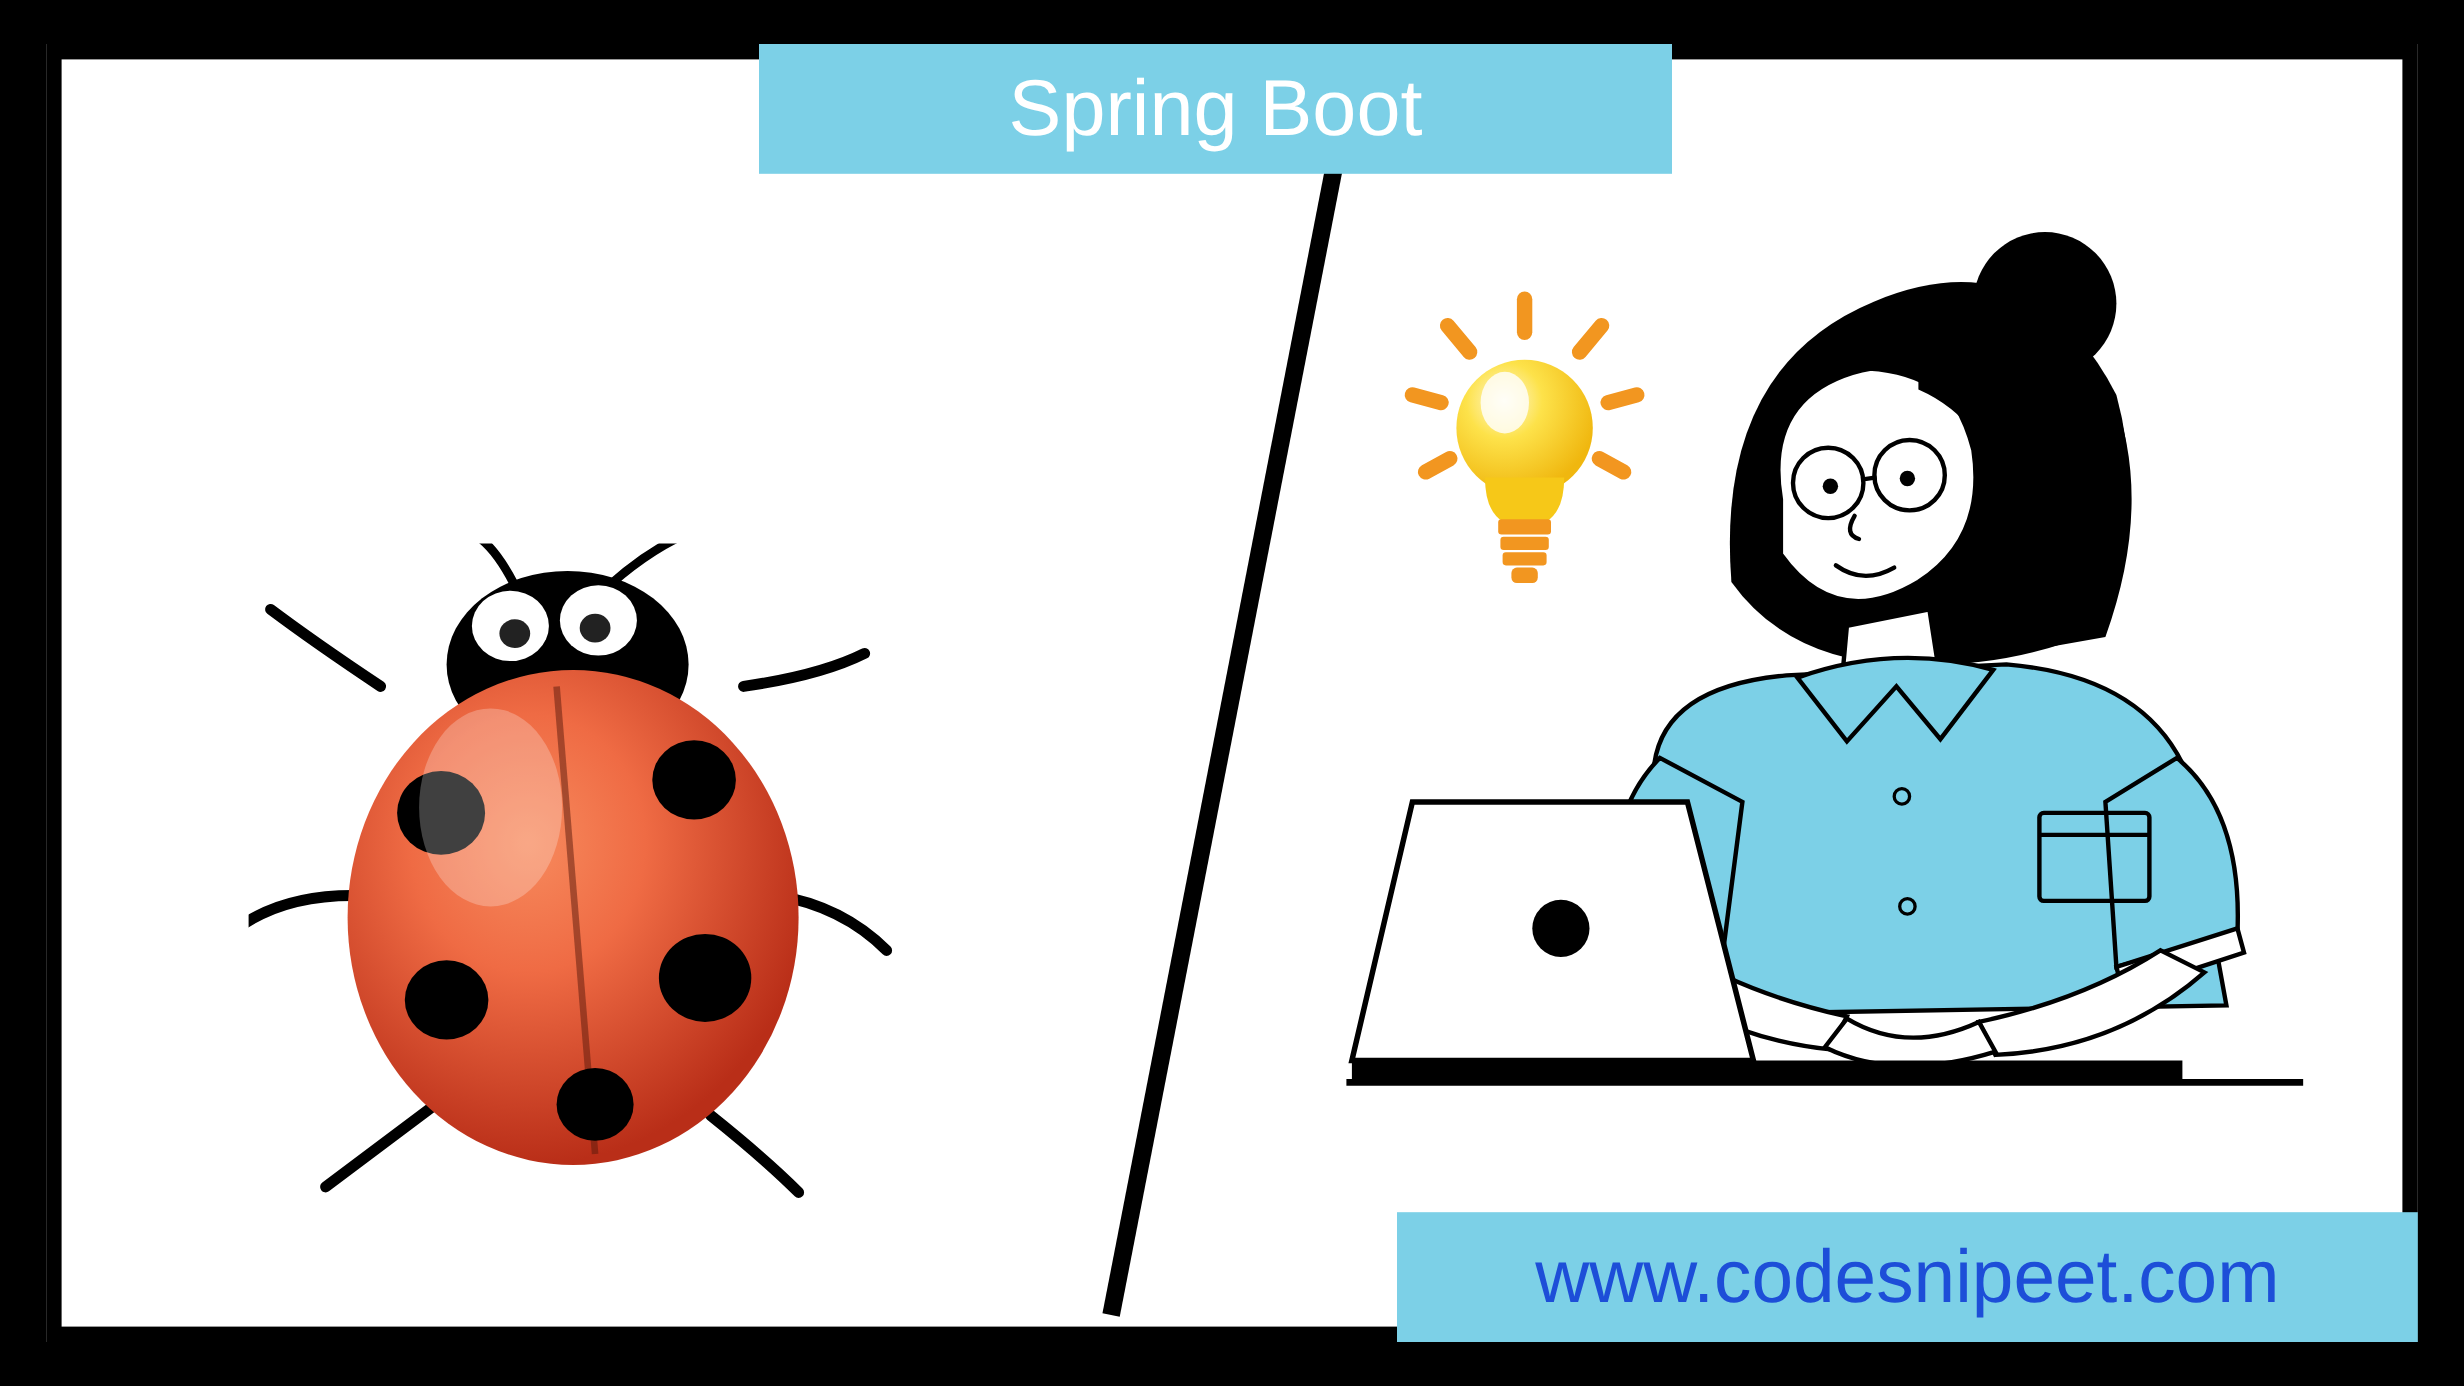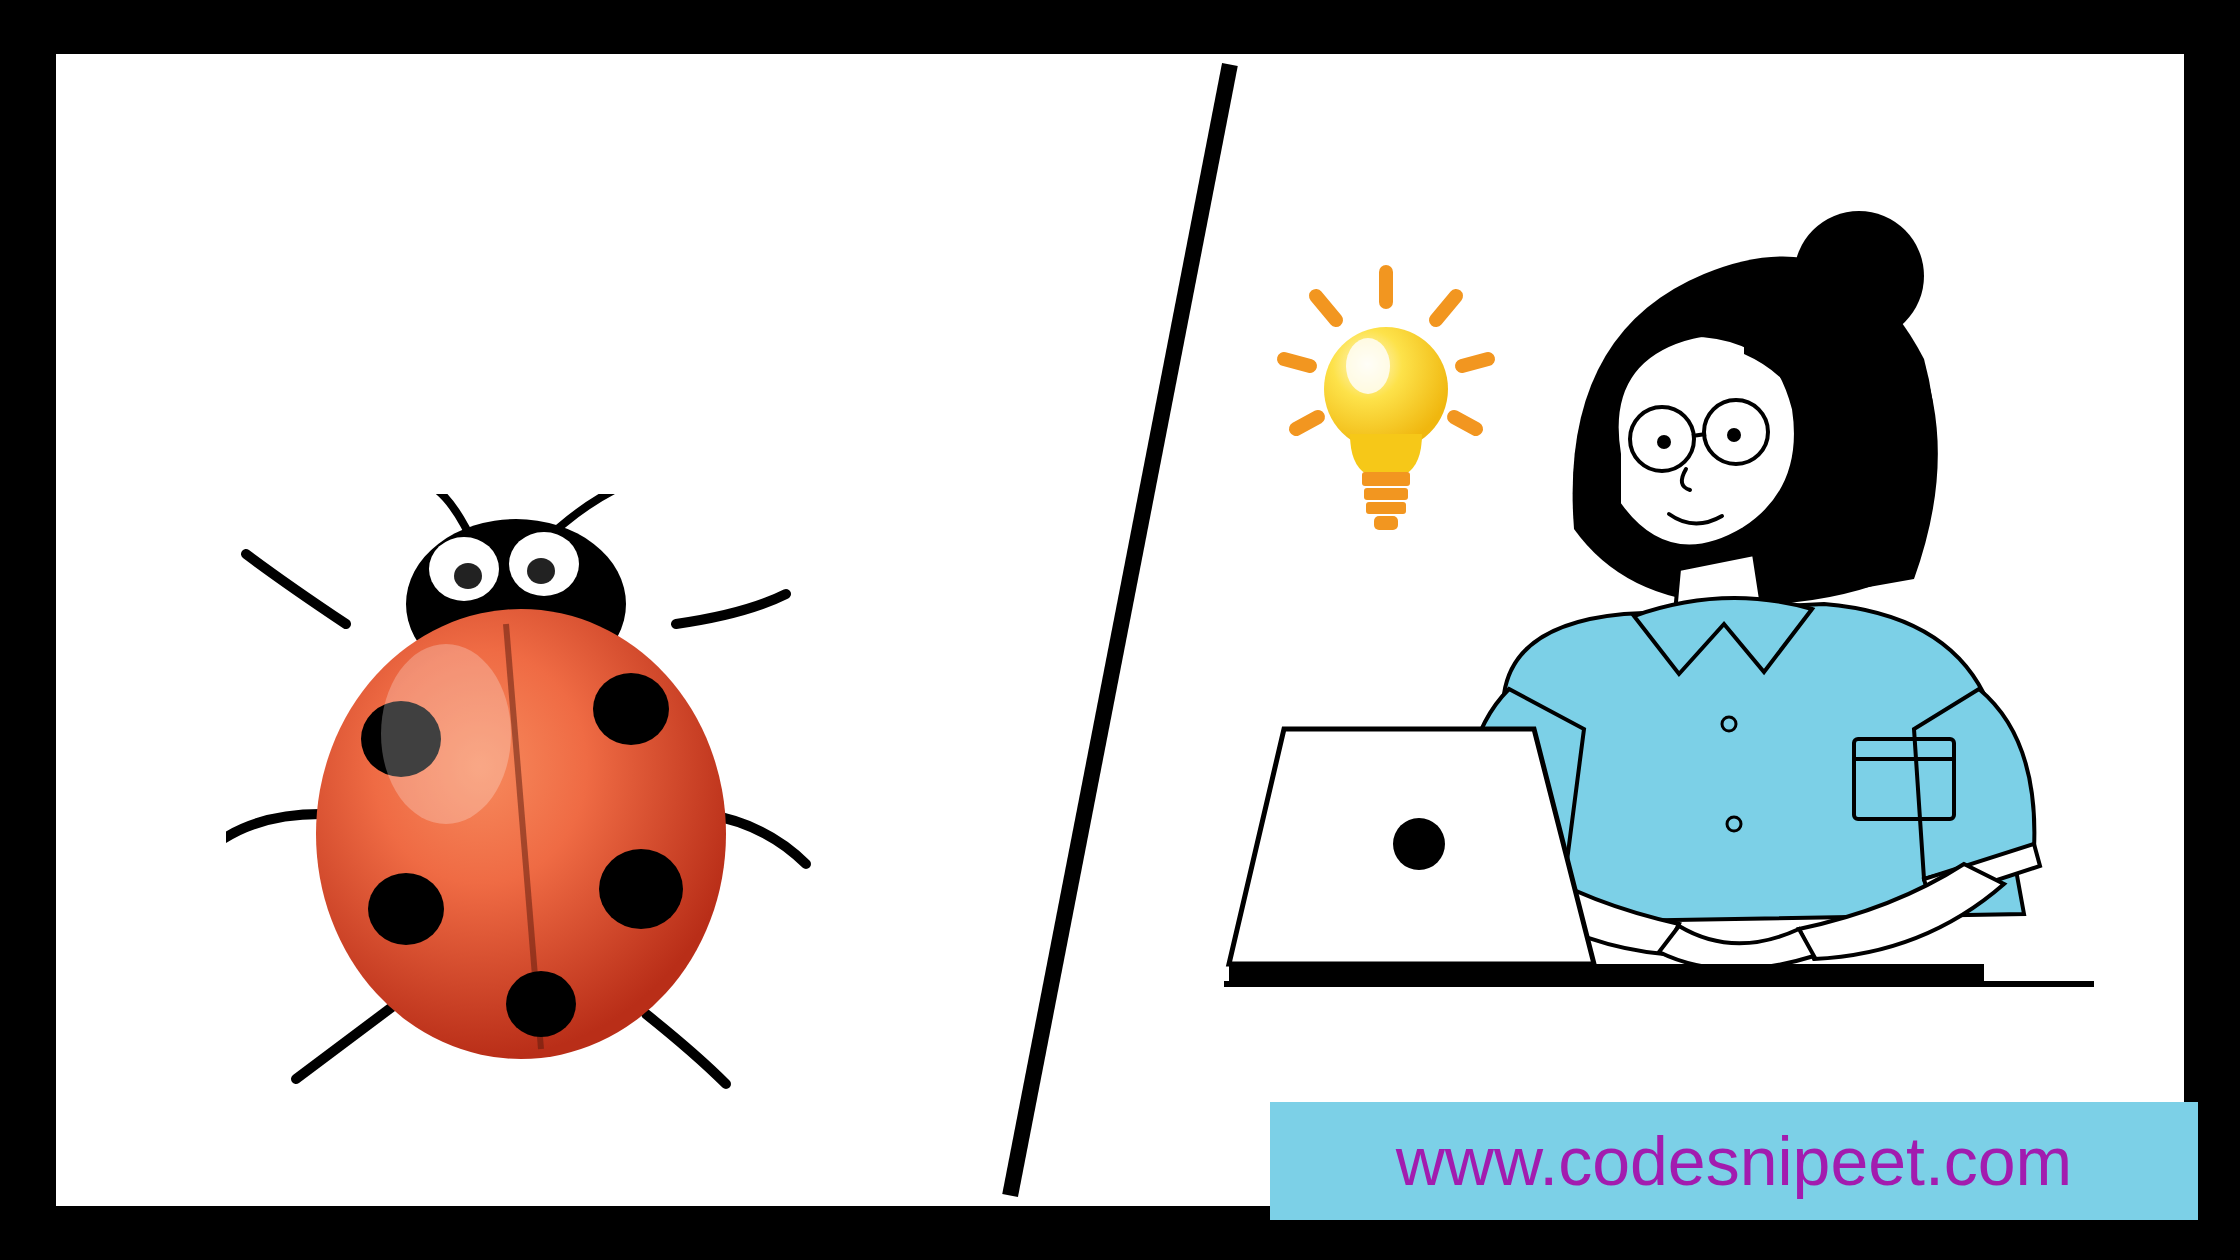--- a/index.html
+++ b/index.html
@@ -39,21 +39,21 @@
       justify-content: center;
       z-index: 10;
     }
     .banner-bottom {
       position: absolute;
       bottom: -14px;
       right: -14px;
       width: 928px;
       height: 118px;
       background: #7cd0e7;
-      color: #a21caf;
+      color: #1d4ed8;
       font-size: 68px;
       font-family: 'Segoe UI', Arial, sans-serif;
       font-weight: 300;
       display: flex;
       align-items: center;
       justify-content: center;
       z-index: 10;
     }
     .divider {
       position: absolute;
@@ -96,20 +96,23 @@
       right: 90px;
       width: 870px;
       height: 900px;
     }
   </style>
 </head>
 <body>
 
 <div class="frame">
 
+  <div class="banner-top">
+    <span>Spring Boot</span>
+  </div>
 
   <div class="divider"></div>
 
 
   <div class="ladybug">
     <svg viewBox="0 0 590 600" width="590" height="600">
 
       <path d="M 120 130 Q 60 90 20 60" stroke="#000" stroke-width="10" fill="none" stroke-linecap="round"></path>
       <path d="M 95 320 Q 30 320 -10 350" stroke="#000" stroke-width="10" fill="none" stroke-linecap="round"></path>
       <path d="M 170 510 Q 110 555 70 585" stroke="#000" stroke-width="10" fill="none" stroke-linecap="round"></path>

